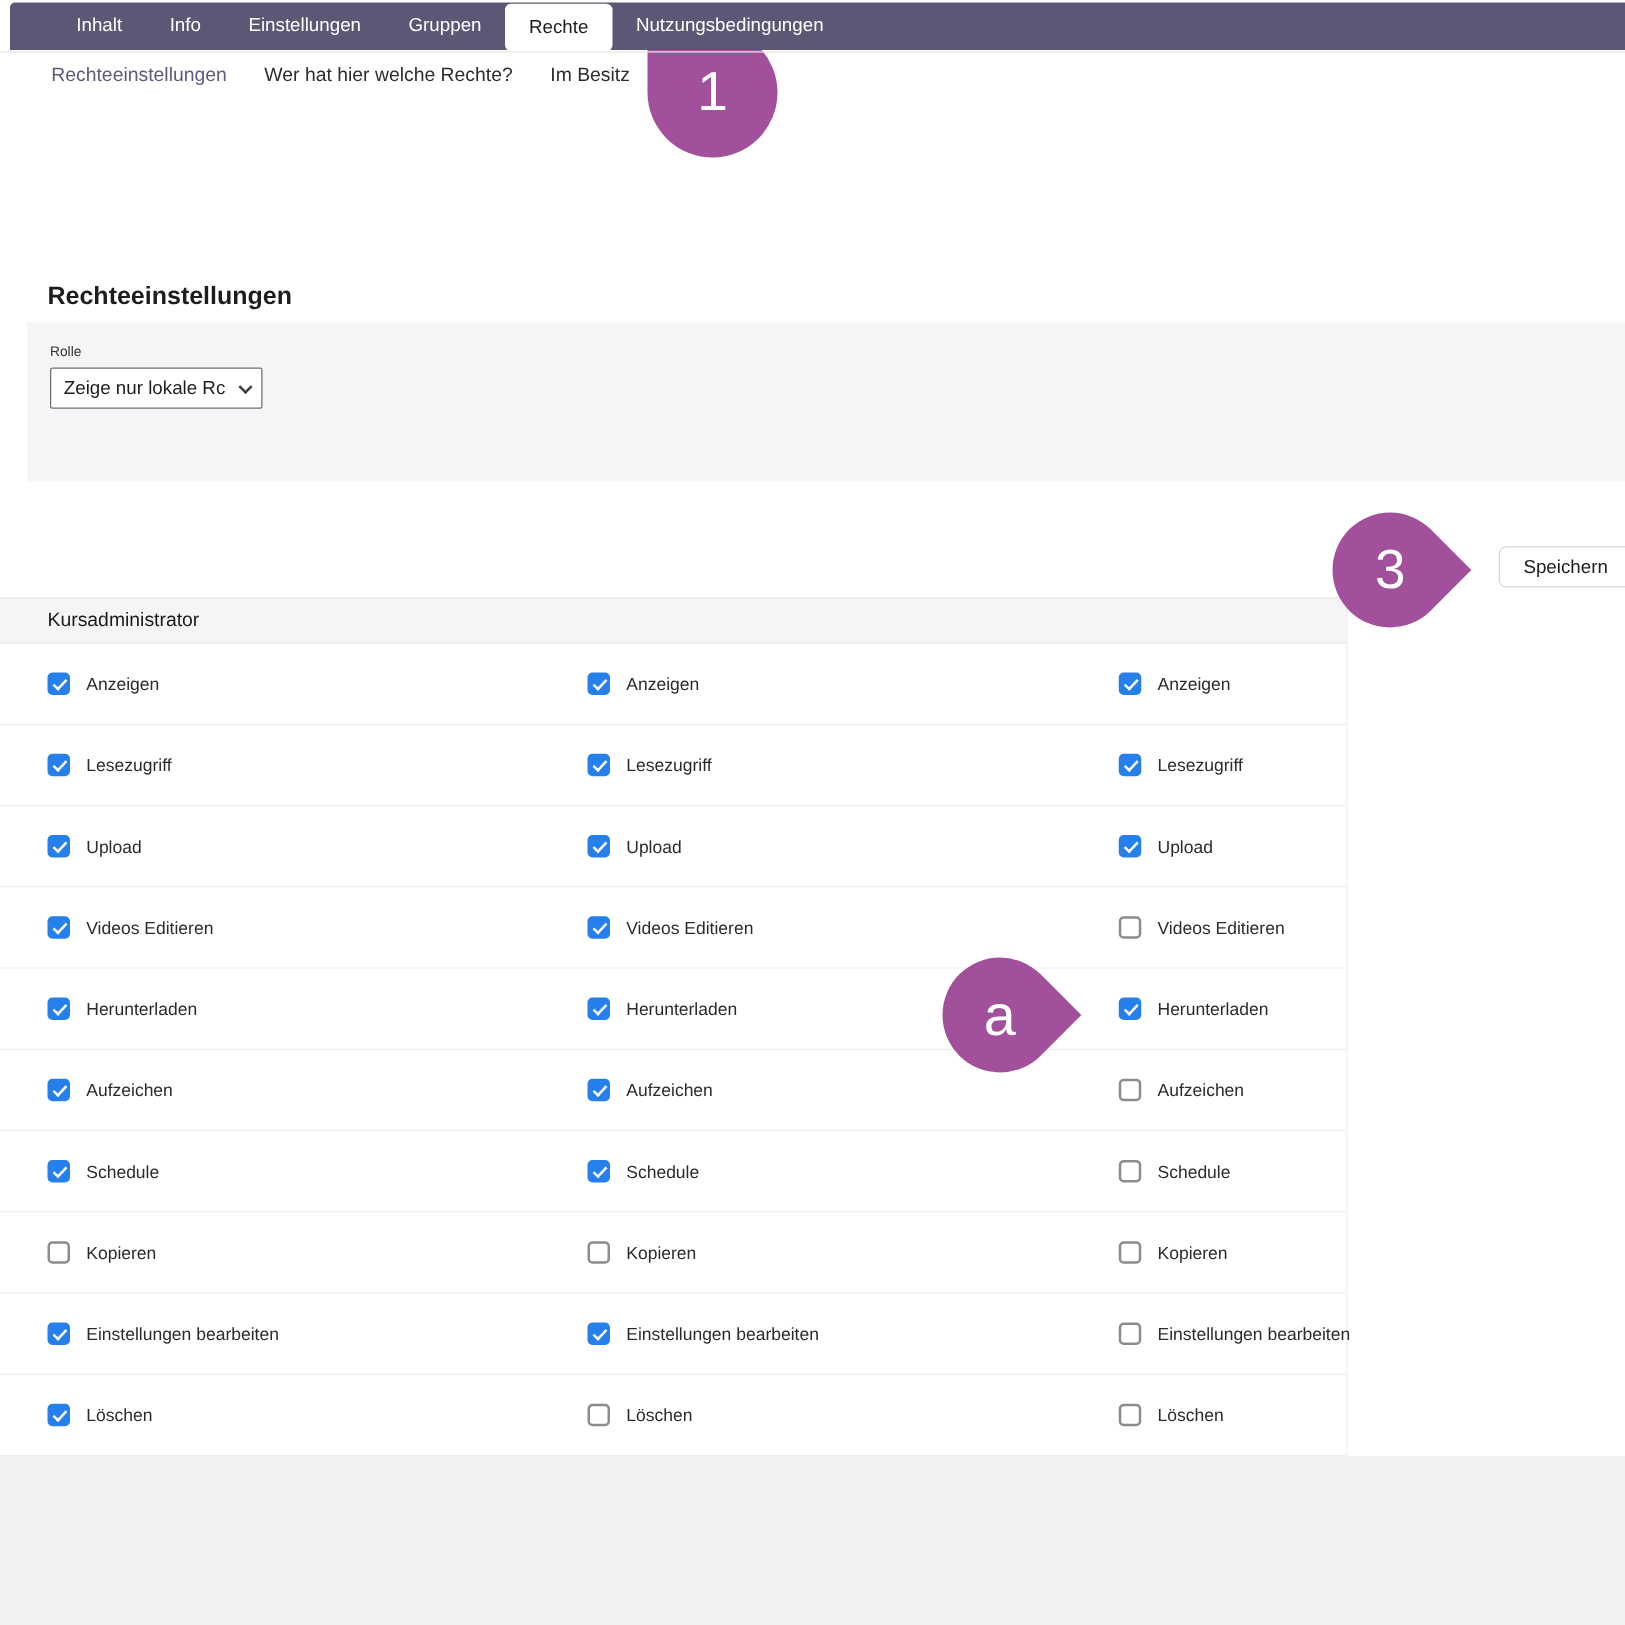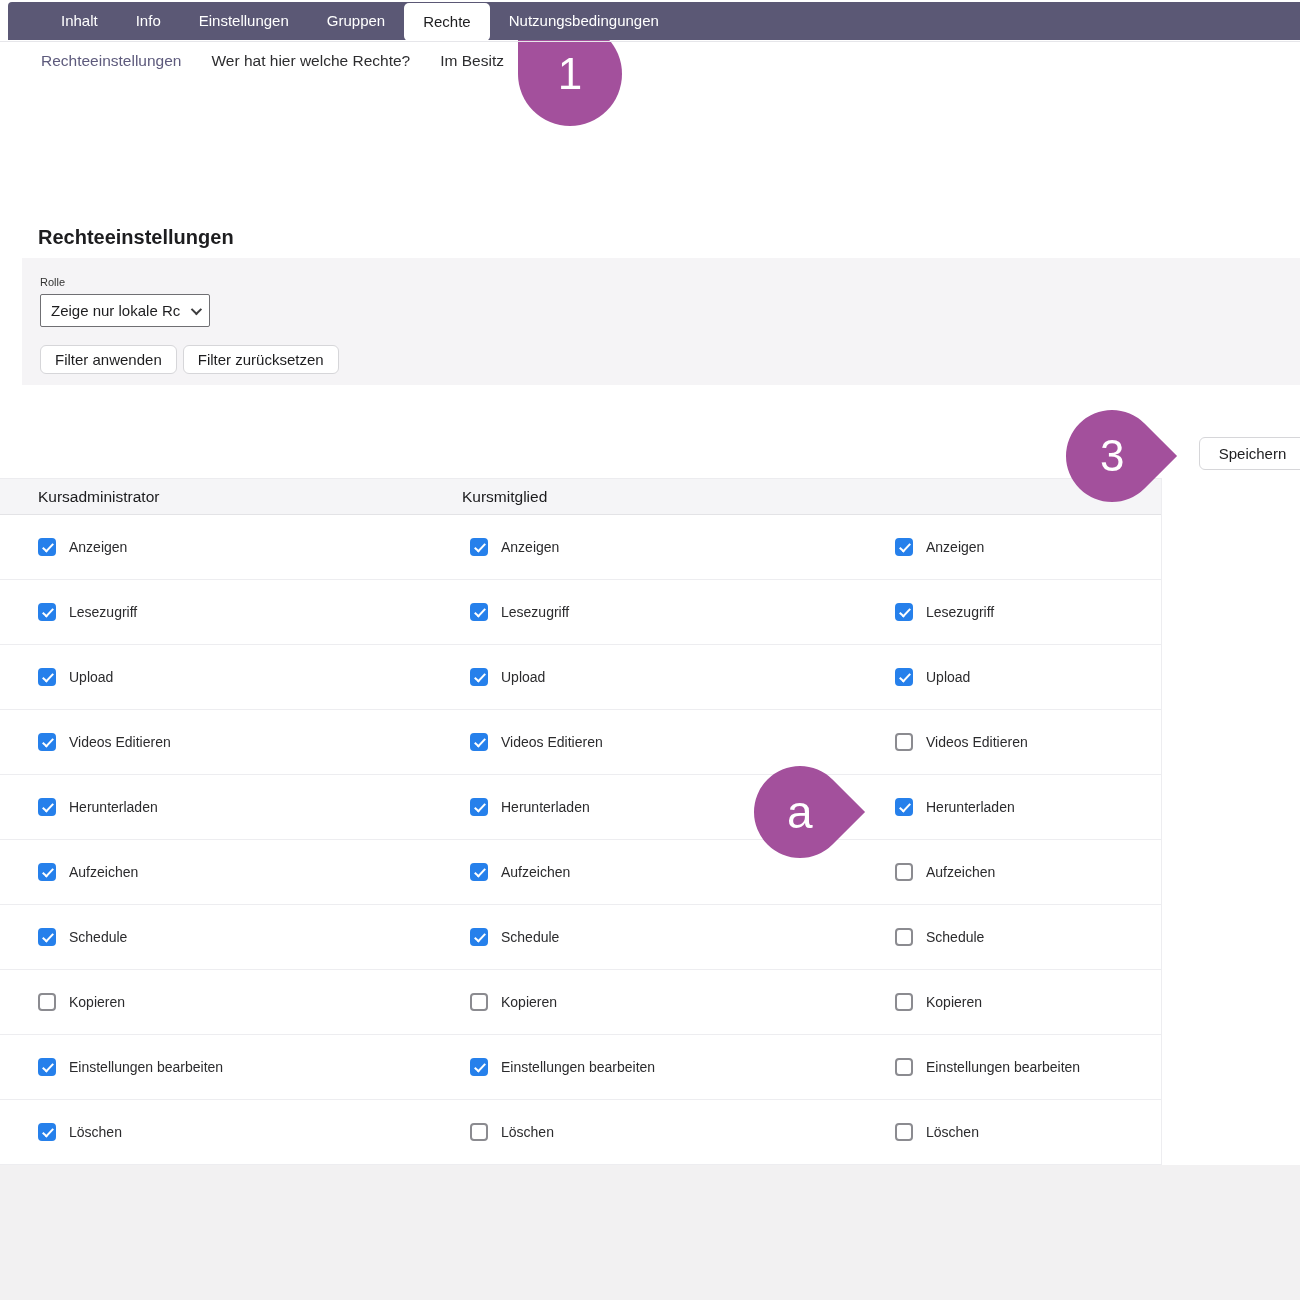--- a/index.html
+++ b/index.html
@@ -43,21 +43,21 @@
   .role-select .sel-text { flex: 1; overflow: hidden; white-space: nowrap; }
   .chevron { width: 8px; height: 8px; border-right: 2px solid #3c3c3e;
     border-bottom: 2px solid #3c3c3e; transform: rotate(45deg) translateY(-2px); }
   .filter-buttons { position: absolute; left: 18px; top: 87px; display: flex; gap: 6px; }
 
   
   .save-btn { position: absolute; left: 1199px; top: 437px; width: 107px; height: 33px;
     text-align: center; line-height: 31px; padding: 0; z-index: 25; }
 
   
-  .perm-table { position: absolute; left: 0; top: 478px; width: 1162px;
+  .perm-table { position: absolute; left: 0; top: 478px; width: 1078px;
     border-right: 1px solid #ededf0; }
   .perm-header { display: grid; grid-template-columns: 432px 433px 1fr; height: 37px;
     background: #f5f5f7; border-top: 1px solid #ececef; border-bottom: 1px solid #e3e3e6;
     align-items: center; }
   .perm-header .hcell { font-size: 15.5px; color: #1b1b1d; }
   .perm-row { display: grid; grid-template-columns: 432px 433px 1fr; height: 65px;
     border-bottom: 1px solid #ededf0; align-items: center; background: #fff; }
   .cell { display: flex; align-items: center; gap: 13px; }
   .pad1 { padding-left: 38px; } .pad2 { padding-left: 38px; } .pad3 { padding-left: 30px; }
   .cb { width: 18px; height: 18px; border-radius: 4px; border: 2px solid #8b8b90;
@@ -106,32 +106,27 @@
 
 
   <div class="page-title">Rechteeinstellungen</div>
 
   <div class="filter-panel">
     <div class="role-label">Rolle</div>
     <div class="role-select">
       <span class="sel-text">Zeige nur lokale Rc</span>
       <span class="chevron"></span>
     </div>
-    <div class="filter-buttons">
-      <button class="btn">Filter anwenden</button>
-      <button class="btn">Filter zurücksetzen</button>
-    </div>
   </div>
 
   <button class="btn save-btn">Speichern</button>
 
   <div class="perm-table">
       <div class="perm-header">
         <div class="hcell pad1">Kursadministrator</div>
-        <div class="hcell pad3">Kursmitglied</div>
       </div>
       <div class="perm-row">
         <div class="cell pad1">
           <span class="cb checked"></span>
           <span class="perm-label">Anzeigen</span>
         </div>
         <div class="cell pad2">
           <span class="cb checked"></span>
           <span class="perm-label">Anzeigen</span>
         </div>

